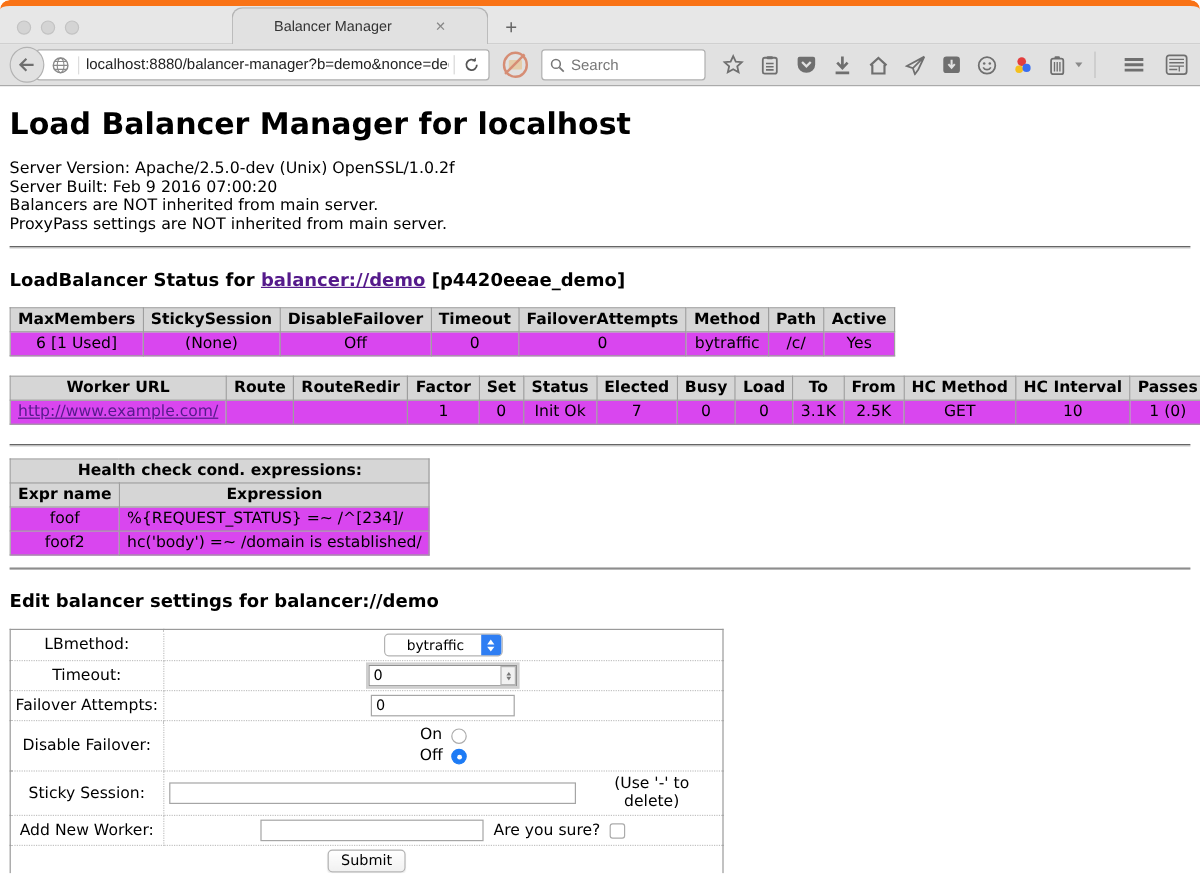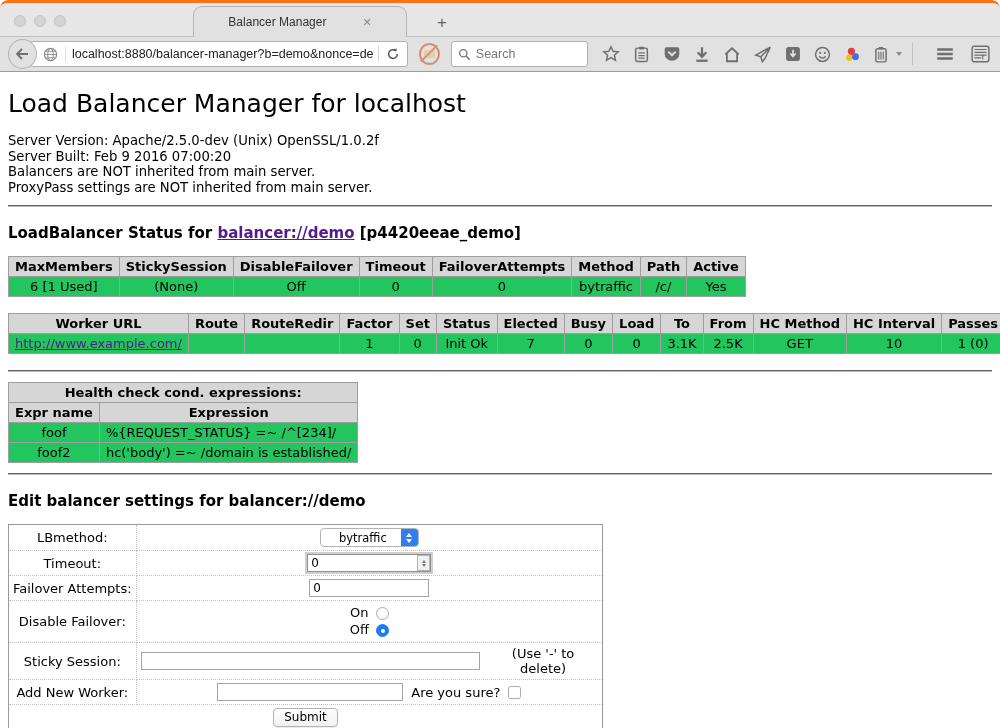--- a/index.html
+++ b/index.html
@@ -3,21 +3,21 @@
 <meta charset="utf-8">
 <style>
   * { box-sizing: border-box; margin: 0; padding: 0; }
   html,body { width:1000px; height:728px; background:#fff; }
   body { font-family:"Liberation Sans", sans-serif; overflow:hidden; }
   .window { width:1000px; height:728px; border-radius:8px 8px 0 0; overflow:hidden; background:#fff; }
 
   
   .tabbar { height:37px; background:#e7e7e7; border-bottom:1px solid #bdbdbd;
             display:flex; align-items:flex-end; position:relative;
-            border-radius:8px 8px 0 0; border-top:3px solid #f97316;gap:16px; }
+            border-radius:8px 8px 0 0; border-top:5px solid #f97316; }
   .dots { position:absolute; left:14px; top:12px; display:flex; gap:8px; }
   .dot { width:12px; height:12px; border-radius:50%; background:#d4d4d4; border:1px solid #c3c3c3; }
   .tab { margin-left:193px; width:214px; height:31px; background:#e1e1e1;
          border:1px solid #b3b3b3; border-bottom:none; border-radius:9px 9px 0 0;
          display:flex; align-items:center; justify-content:center; gap:8px;
          position:relative; z-index:2; margin-bottom:-1px; }
   .tab-title { font-size:12px; color:#333; }
   .tab-close { font-size:11px; color:#888; margin-left:28px; cursor:default; }
   .newtab { font-size:17px; color:#666; margin:0 0 5px 14px; line-height:1; }
 
@@ -45,30 +45,30 @@
   .toolicons { display:flex; align-items:center; gap:9px; margin-left:12px; }
   .toolbtn { background:none; border:none; display:flex; align-items:center; padding:2px; }
   .caret { width:0; height:0; border-left:3.5px solid transparent; border-right:3.5px solid transparent;
            border-top:4px solid #8a8a8a; margin-left:-3px; }
   .navsep { width:1px; height:22px; background:#c2c2c2; margin:0 8px 0 10px; }
   .menugroup { display:flex; align-items:center; gap:12px; margin-left:auto; }
 
   
   .content { padding:0 8px; background:#fff; height:656px; overflow:hidden;
              font-family:"DejaVu Sans", sans-serif; color:#000; }
-  .content h1 { font-size:25px; font-weight:normal; margin:17px 0 15px 0; letter-spacing:0; }
+  .content h1 { font-size:25px; font-weight:bold; margin:17px 0 15px 0; letter-spacing:0; }
   .info-line { font-size:13.2px; line-height:15.6px; }
   hr.rule { border:none; border-top:2px groove #b9b9b9; margin:10px 0; }
   .content h3 { font-size:15px; font-weight:bold; margin:17px 0 14px 0; }
   a.plink { color:#551a8b; text-decoration:underline; }
 
   table.grid { border-collapse:collapse; font-size:13px; margin:0 0 16px 0; }
   table.grid th, table.grid td { border:1px solid #9e9e9e; padding:2px 6px; text-align:center; white-space:nowrap; }
   table.grid th { background:#d6d6d6; font-weight:bold; }
-  table.grid td { background:#22c55e; }
+  table.grid td { background:#d946ef; }
   #worker-table { width:960px; }
   #worker-table td.left, #hc-table td.left { text-align:left; }
   #hc-table { margin-bottom:10px; }
   #hc-table th.cap { padding:2px 10px; }
 
   
   table.form { border-collapse:collapse; width:595px; border:1px solid #9a9a9a; font-size:13px; margin-top:5px; }
   table.form td { border:1px dotted #c2c2c2; padding:3px 4px; }
   td.flabel { width:116px; text-align:center; white-space:nowrap; }
   td.fval { text-align:center; }

